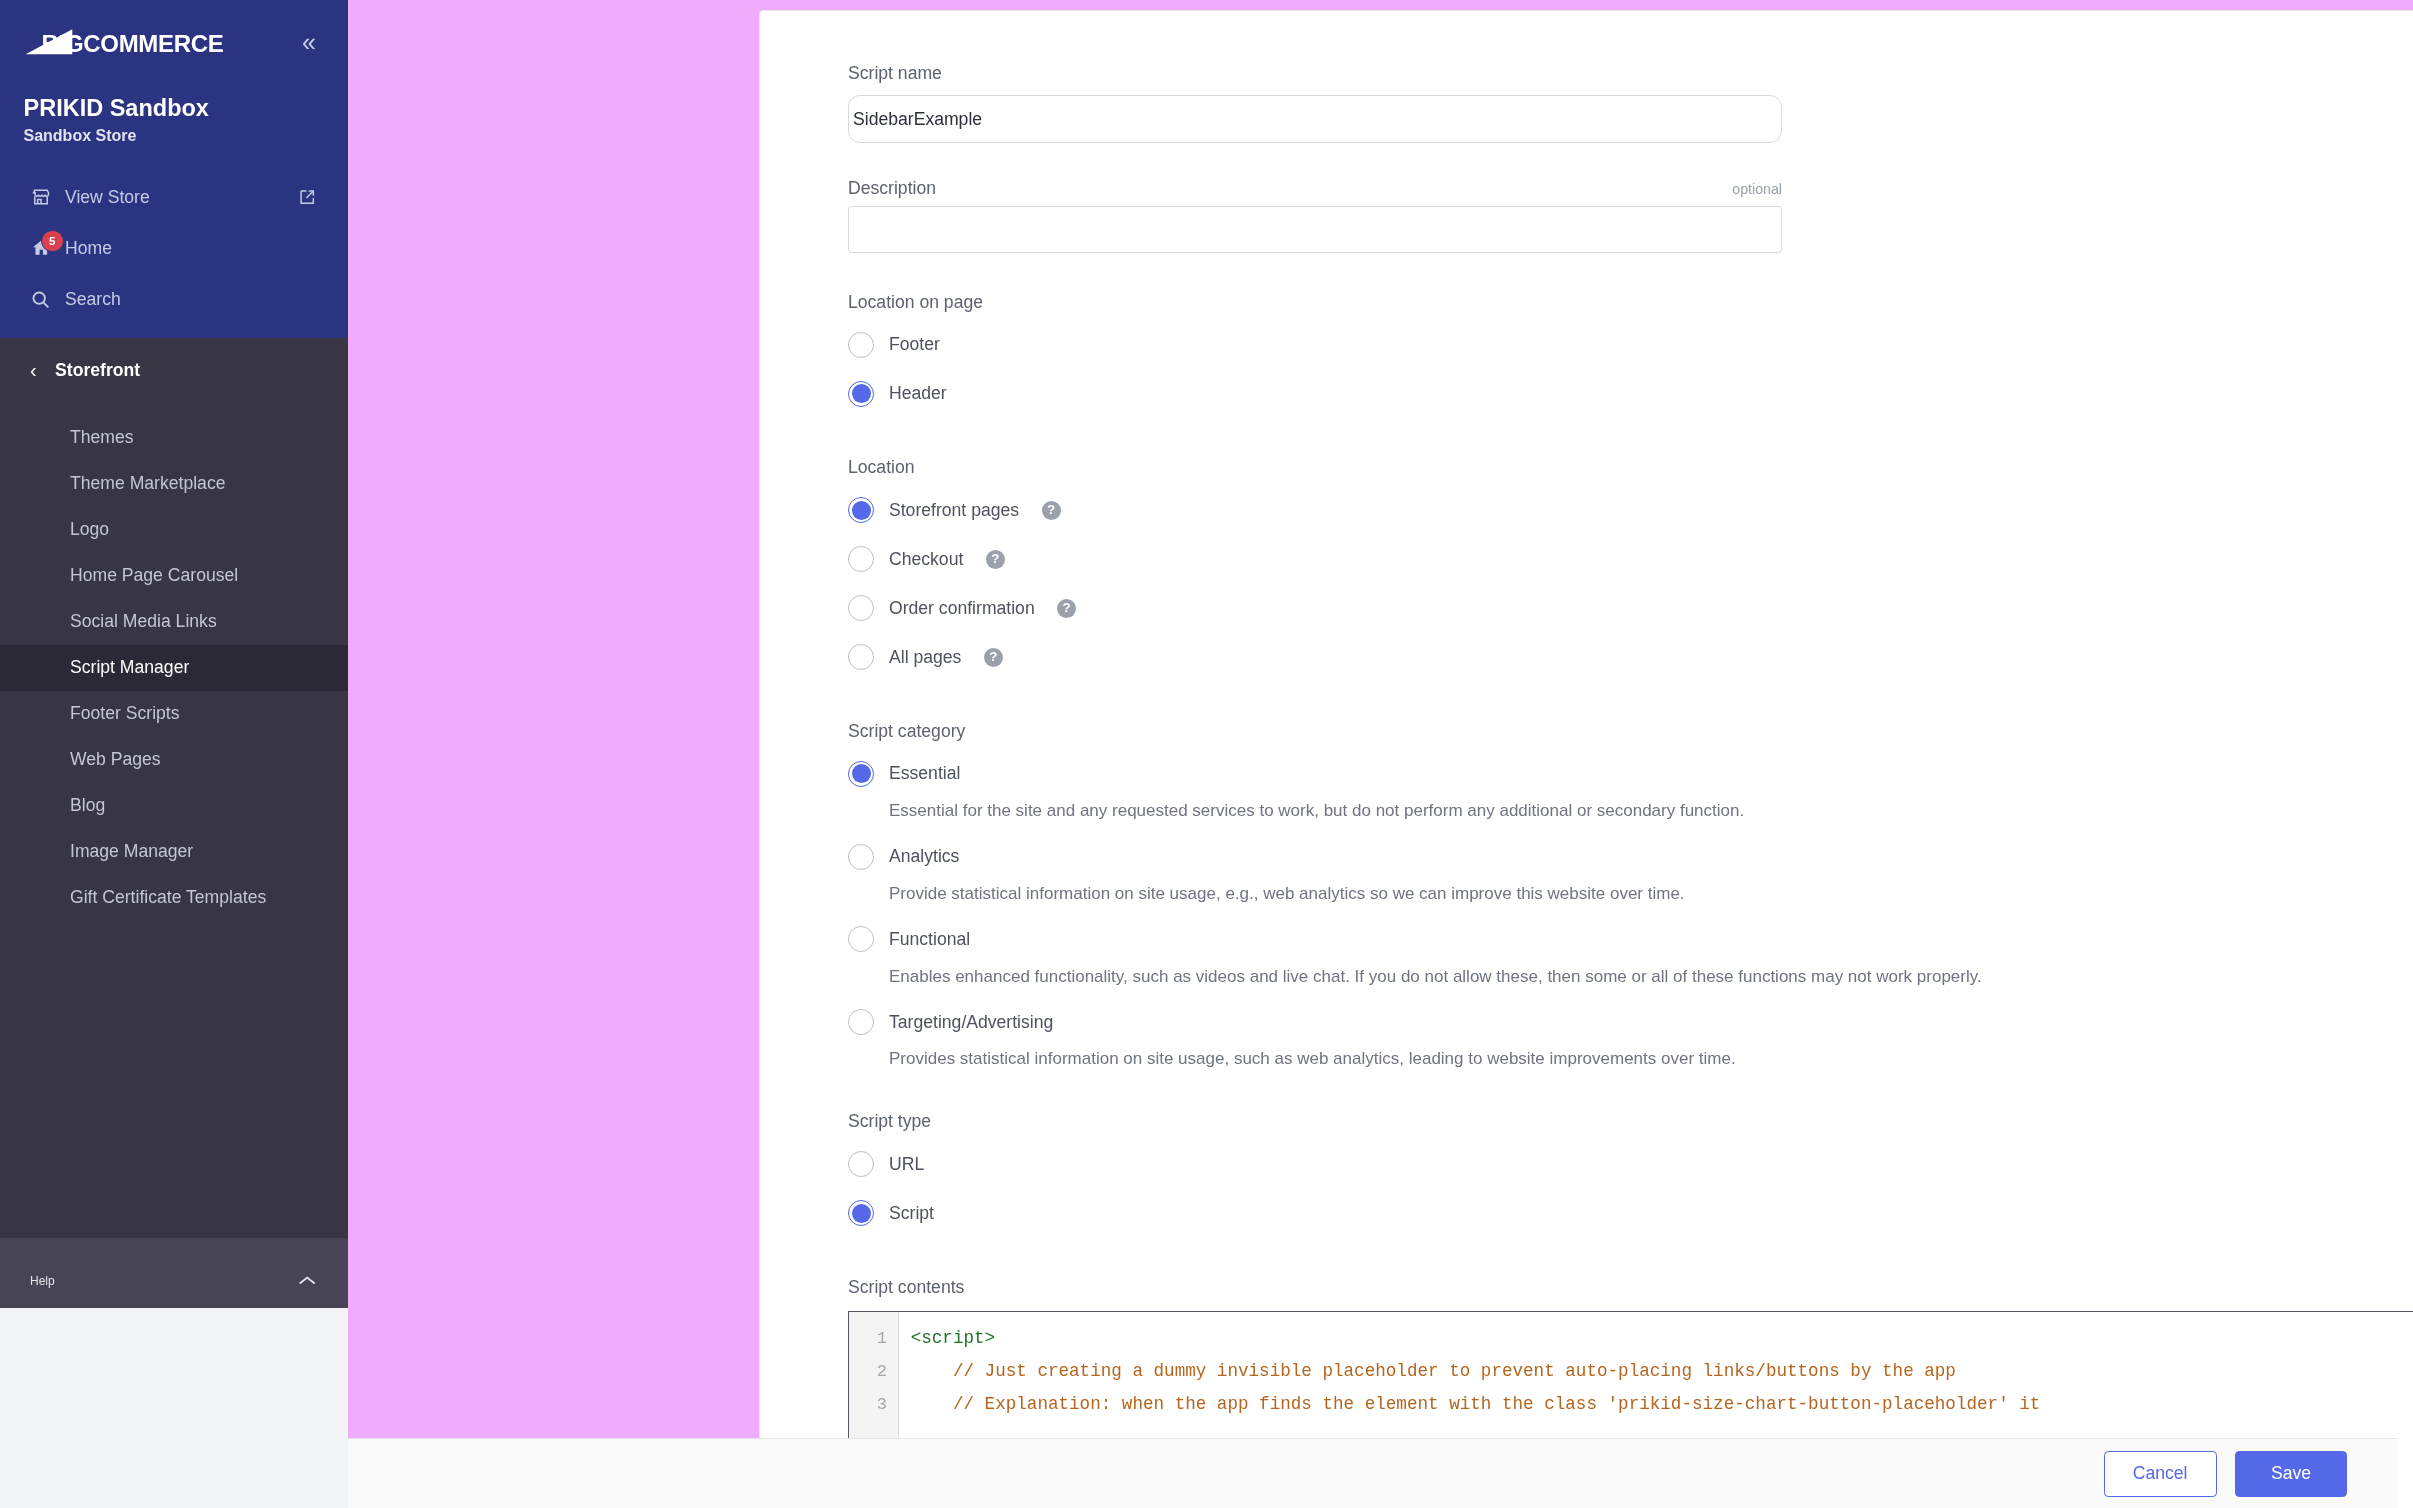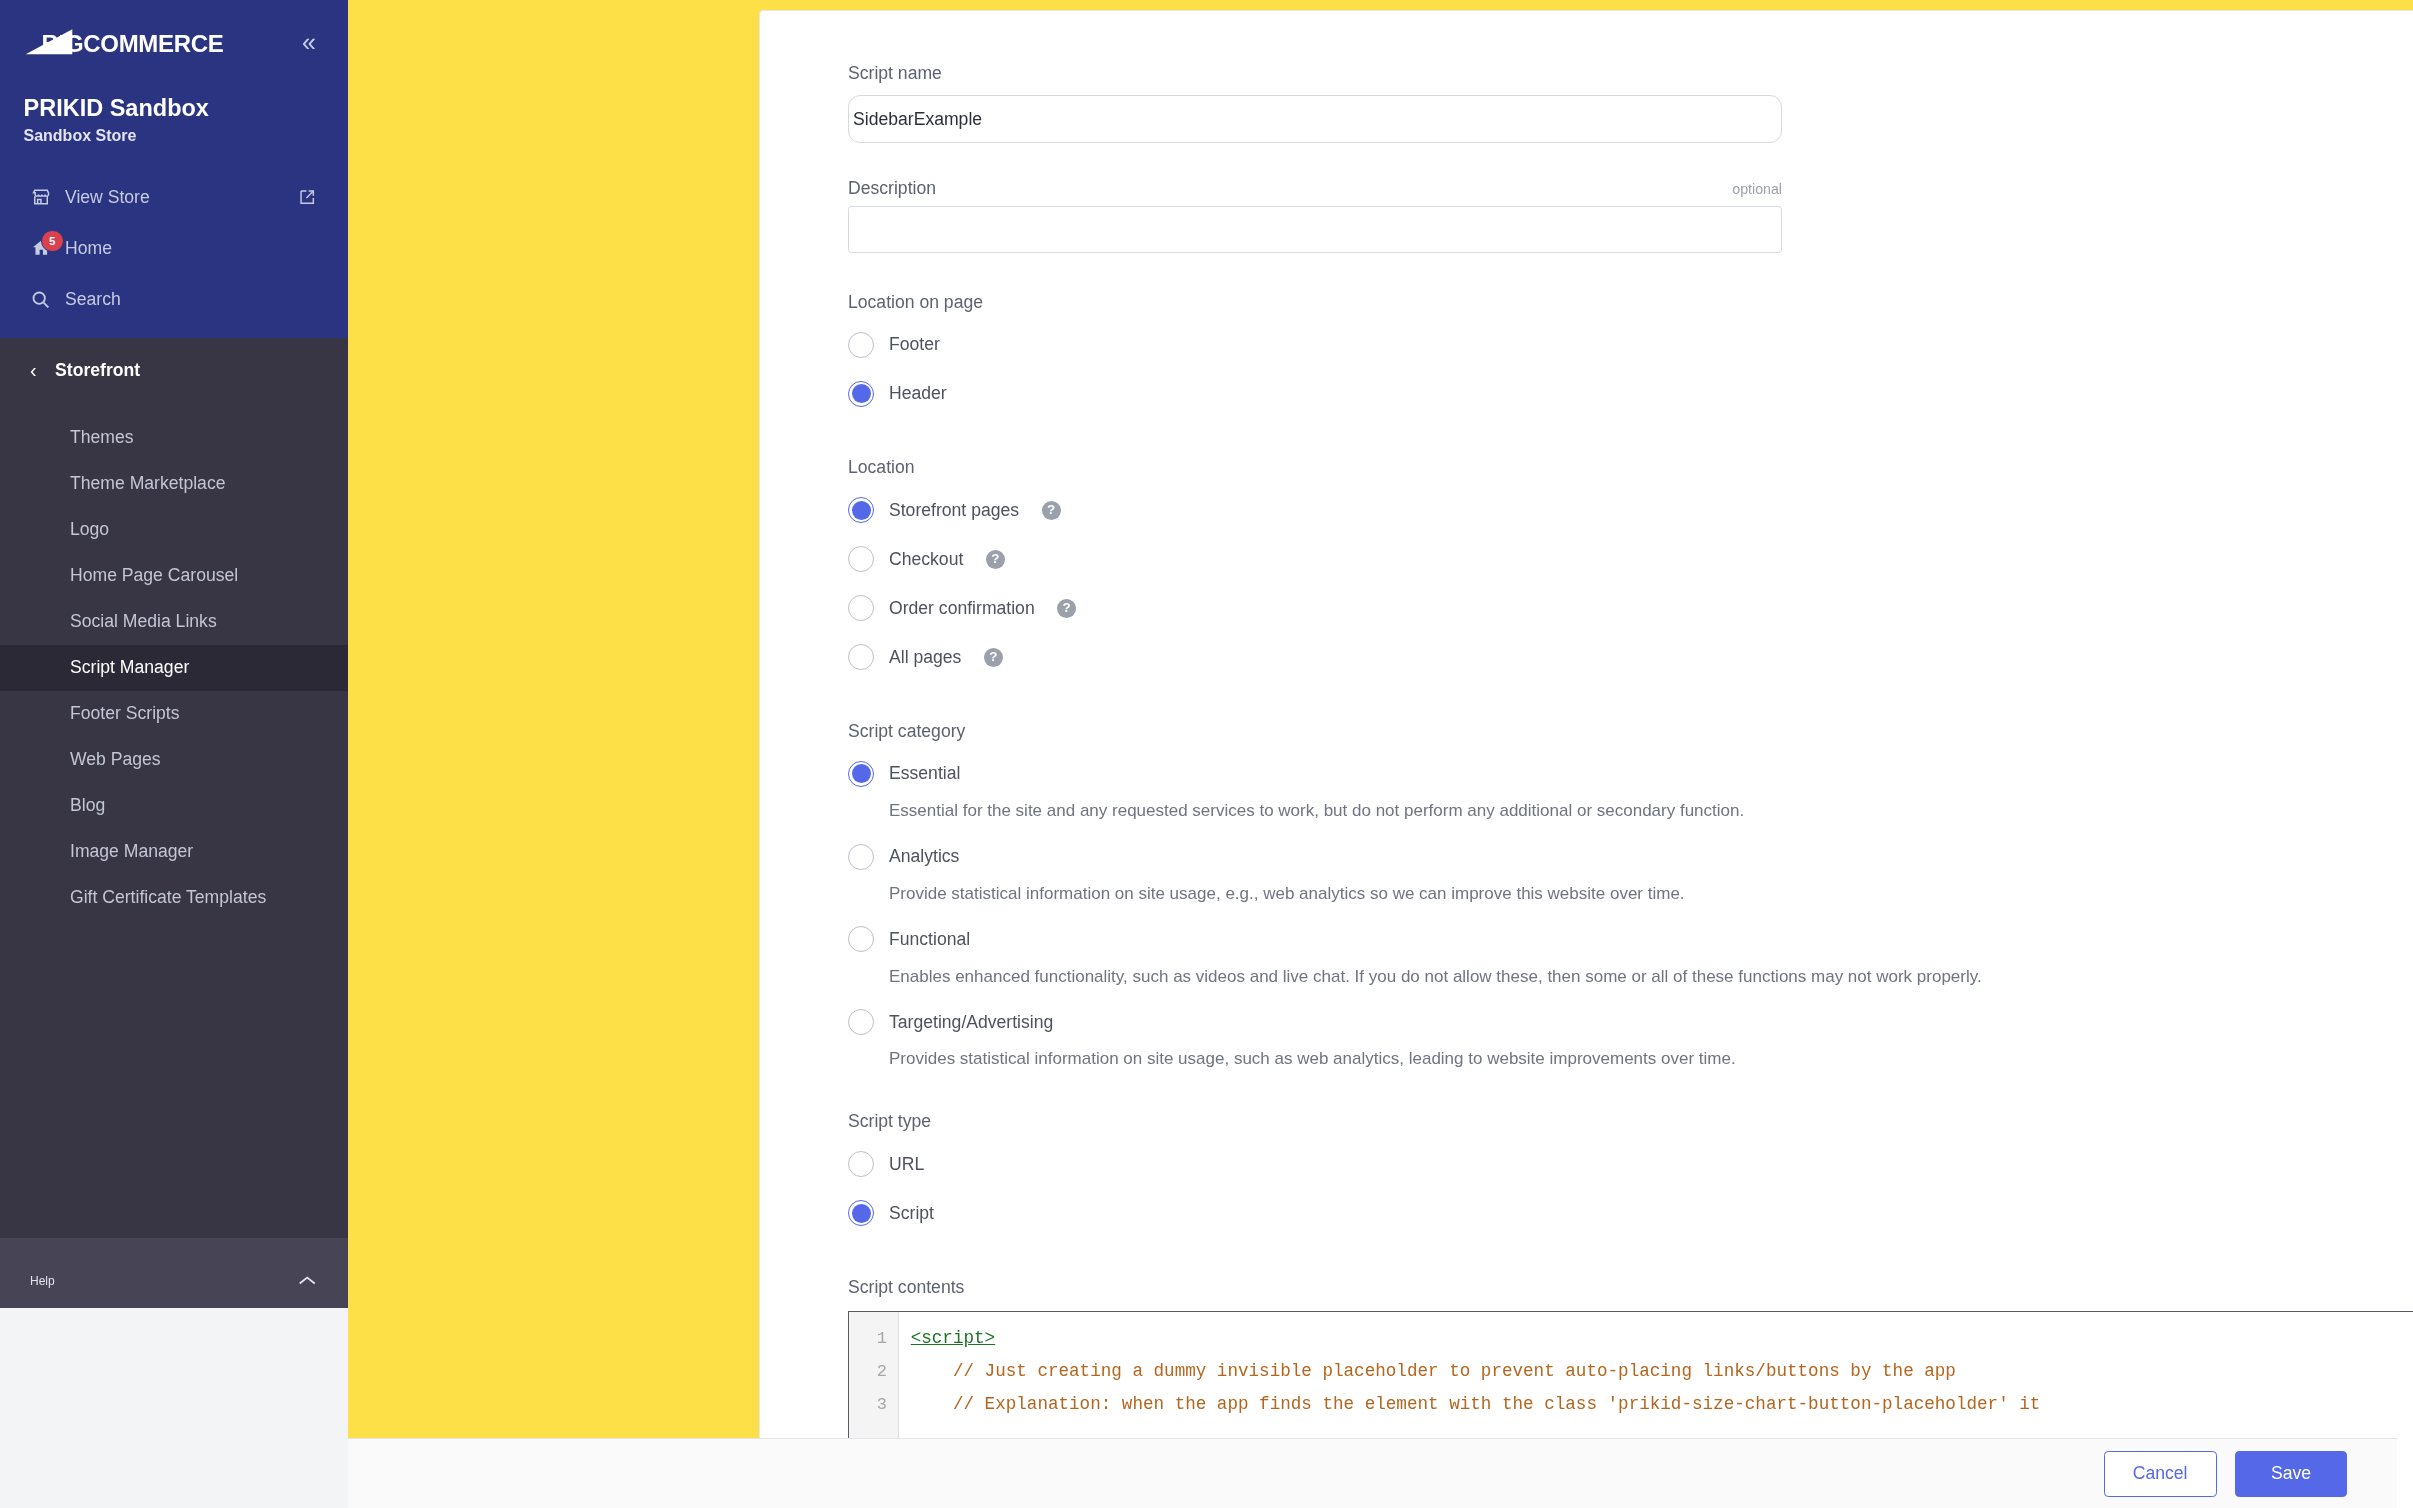--- a/index.html
+++ b/index.html
@@ -81,21 +81,21 @@
     height: 70px; background: #474456;
     display: flex; align-items: center; justify-content: space-between;
     padding: 16px 32px 0 30px;
     color: #e4e5ec; font-size: 12px; cursor: pointer;
   }
   .chev-up { font-size: 14.2px; line-height: 1; }
 
   
   .main {
     flex: 1; height: 1508px; position: relative;
-    background: #fde047; overflow: hidden;
+    background: #f0abfc; overflow: hidden;
   }
   .card {
     position: absolute;
     left: 411px; top: 10px;
     width: 1940px; min-height: 1416px;
     background: #ffffff;
     border: 0.8px solid #e5e7eb;
     border-radius: 4.2px;
   }
   .card-inner { padding: 52px 88px 0 88px; }
@@ -173,21 +173,21 @@
   .gutter div {
     text-align: right; padding-right: 11px;
     color: #a6a6a6; font-size: 17px; line-height: 33px;
     font-family: "Liberation Mono", monospace;
   }
   .code-pane { flex: 1; padding: 10px 0 0 11.7px; overflow: hidden; }
   .code-line {
     font-family: "Liberation Mono", monospace;
     font-size: 17.6px; line-height: 33px; white-space: pre;
   }
-  .tok-tag { color: #1d7324; text-decoration: underline; }
+  .tok-tag { color: #1d7324; }
   .tok-comment { color: #b5651d; }
 
   
   .footer-bar {
     position: absolute; left: 0; right: 16px; bottom: 0;
     height: 70px; background: #fafafa;
     border-top: 0.8px solid #e3e5e8;
     display: flex; align-items: center; justify-content: flex-end;
     gap: 18.4px; padding-right: 50px;
   }

